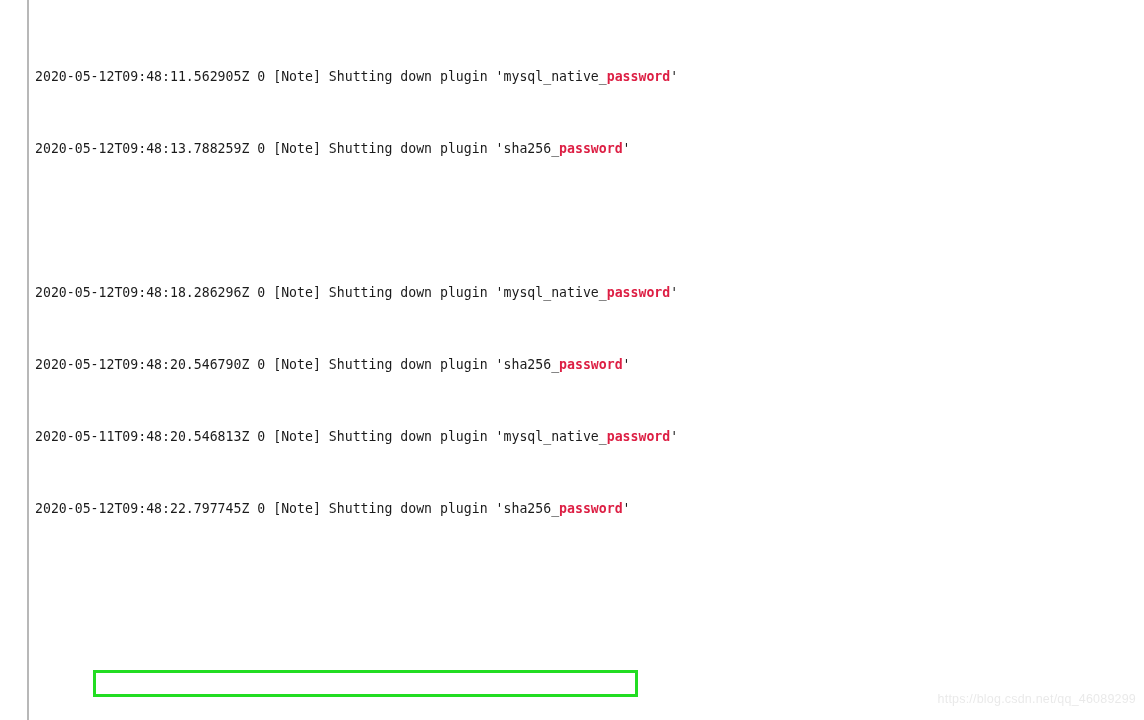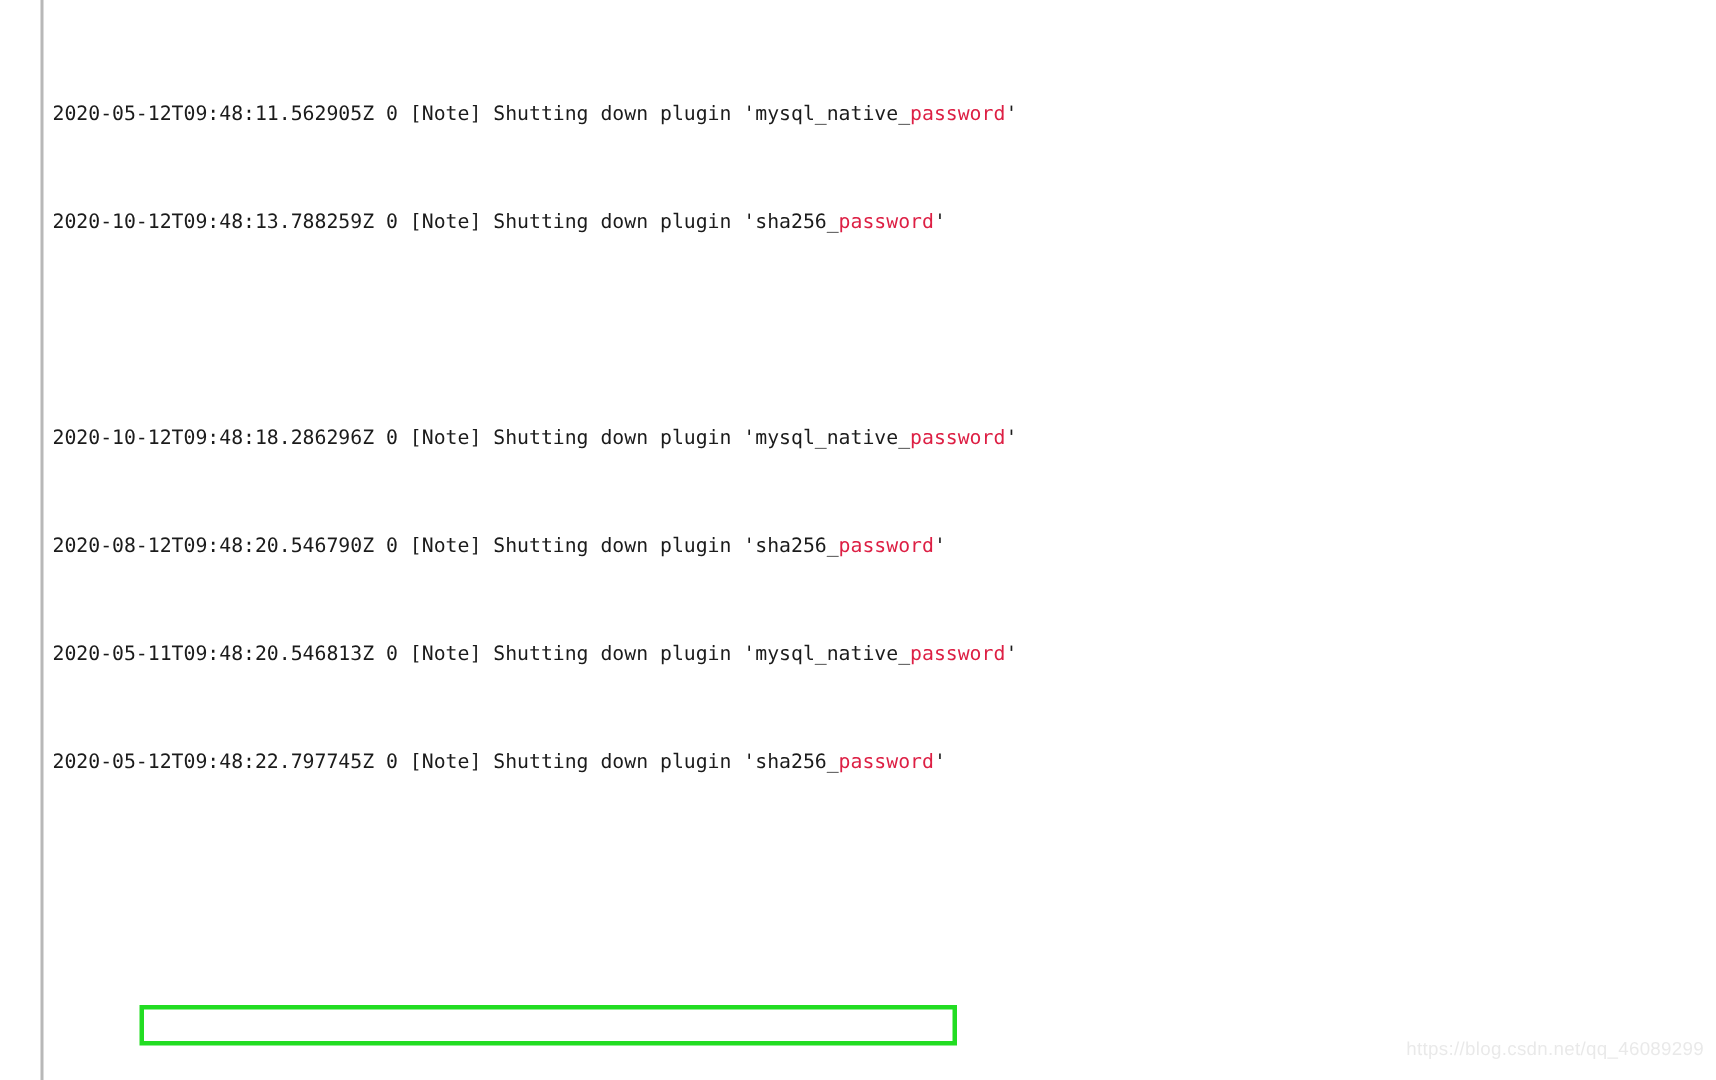--- a/index.html
+++ b/index.html
@@ -44,21 +44,21 @@
     letter-spacing: 0px;
   }
 
   .line {
     height: 18px;
     white-space: pre;
   }
 
   .pw {
     color: #dd1f44;
-    font-weight: normal;
+    font-weight: bold;
   }
 
   
   .highlight-box {
     position: absolute;
     left: 93px;
     top: 670px;
     width: 545px;
     height: 27px;
     border: 3px solid #22dd22;
@@ -83,29 +83,29 @@
 
 <div id="terminal">
 
   <div class="left-rule"></div>
 
   <div class="console">
 
     
     <div class="line"><span>2020-05-12T09:48:11.562905Z</span> <span>0</span> <span>[Note]</span> <span>Shutting down plugin 'mysql_native_</span><span class="pw">password</span><span>'</span></div>
 
-    <div class="line"><span>2020-10-12T09:48:13.788259Z</span> <span>0</span> <span>[Note]</span> <span>Shutting down plugin 'sha256_</span><span class="pw">password</span><span>'</span></div>
+    <div class="line"><span>2020-05-12T09:48:13.788259Z</span> <span>0</span> <span>[Note]</span> <span>Shutting down plugin 'sha256_</span><span class="pw">password</span><span>'</span></div>
 
 
 
 
 
-    <div class="line"><span>2020-10-12T09:48:18.286296Z</span> <span>0</span> <span>[Note]</span> <span>Shutting down plugin 'mysql_native_</span><span class="pw">password</span><span>'</span></div>
+    <div class="line"><span>2020-05-12T09:48:18.286296Z</span> <span>0</span> <span>[Note]</span> <span>Shutting down plugin 'mysql_native_</span><span class="pw">password</span><span>'</span></div>
 
-    <div class="line"><span>2020-08-12T09:48:20.546790Z</span> <span>0</span> <span>[Note]</span> <span>Shutting down plugin 'sha256_</span><span class="pw">password</span><span>'</span></div>
+    <div class="line"><span>2020-05-12T09:48:20.546790Z</span> <span>0</span> <span>[Note]</span> <span>Shutting down plugin 'sha256_</span><span class="pw">password</span><span>'</span></div>
 
     <div class="line"><span>2020-05-11T09:48:20.546813Z</span> <span>0</span> <span>[Note]</span> <span>Shutting down plugin 'mysql_native_</span><span class="pw">password</span><span>'</span></div>
 
     <div class="line"><span>2020-05-12T09:48:22.797745Z</span> <span>0</span> <span>[Note]</span> <span>Shutting down plugin 'sha256_</span><span class="pw">password</span><span>'</span></div>
 
     
 
     
 
     

